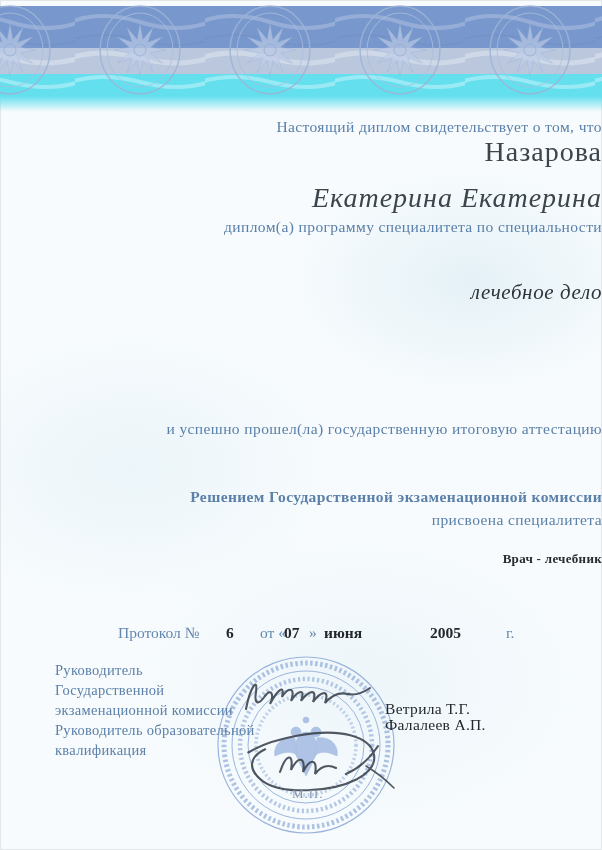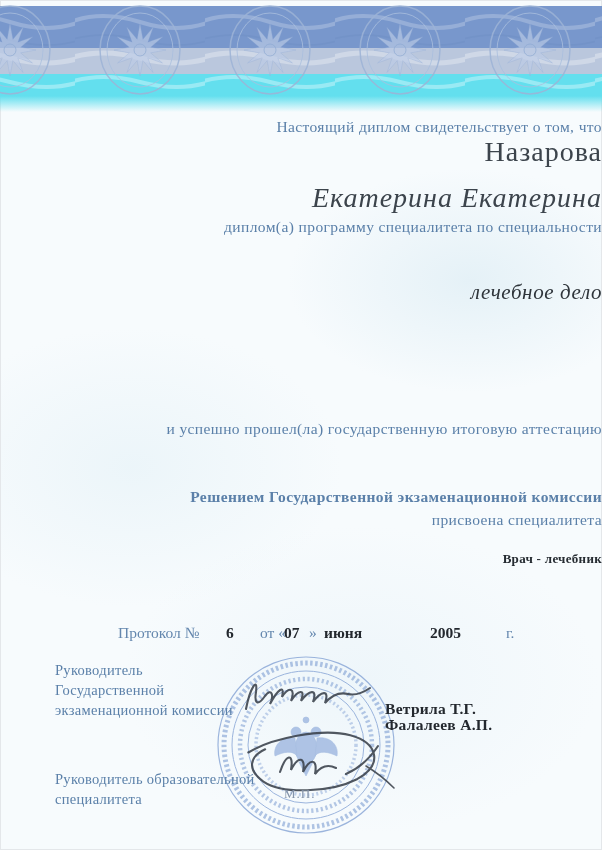--- a/index.html
+++ b/index.html
@@ -96,28 +96,28 @@
   .pr-num   { left: 226px; }
   .pr-from  { left: 260px; }
   .pr-day   { left: 284px; text-align: right; }
   .pr-q2    { left: 309px; }
   .pr-month { left: 324px; }
   .pr-year  { left: 430px; }
   .pr-g     { left: 506px; }
 
   .sig-role { left: 55px; font-size: 14.5px; color: #5b80a9; line-height: 20px; letter-spacing: 0.3px; }
   .sig-role-1 { top: 660px; }
-  .sig-role-2 { top: 769px; }
-  .sig-name { left: 385px; font-size: 15.5px; font-weight: 700; color: #23282e; letter-spacing: 0.3px; }
+  .sig-role-2 { top: 720px; }
+  .sig-name { left: 385px; font-size: 15.5px; font-weight: 400; color: #23282e; letter-spacing: 0.3px; }
   .sig-name-1 { top: 700px; }
   .sig-name-2 { top: 716px; }
 
   .seal { left: 213px; top: 652px; width: 186px; height: 186px; }
   .mp-label {
-    left: 284px; top: 786px;
+    left: 292px; top: 786px;
     font-size: 13px;
     color: #8494aa;
     letter-spacing: 1px;
   }
   .sig-ink { left: 228px; top: 652px; width: 185px; height: 160px; }
 </style>
 </head>
 <body>
 
 <div class="page">
@@ -206,19 +206,19 @@
 
   <div class="abs sig-role sig-role-1">
     <div>Руководитель</div>
     <div>Государственной</div>
     <div>экзаменационной комиссии</div>
   </div>
   <div class="abs sig-name sig-name-1">Ветрила Т.Г.</div>
 
   <div class="abs sig-role sig-role-2">
     <div>Руководитель образовательной</div>
-    <div>специалитета</div>
+    <div>квалификация</div>
   </div>
   <div class="abs sig-name sig-name-2">Фалалеев А.П.</div>
 
   <div class="abs mp-label">М.П.</div>
 
 </div>
 
 </body></html>

